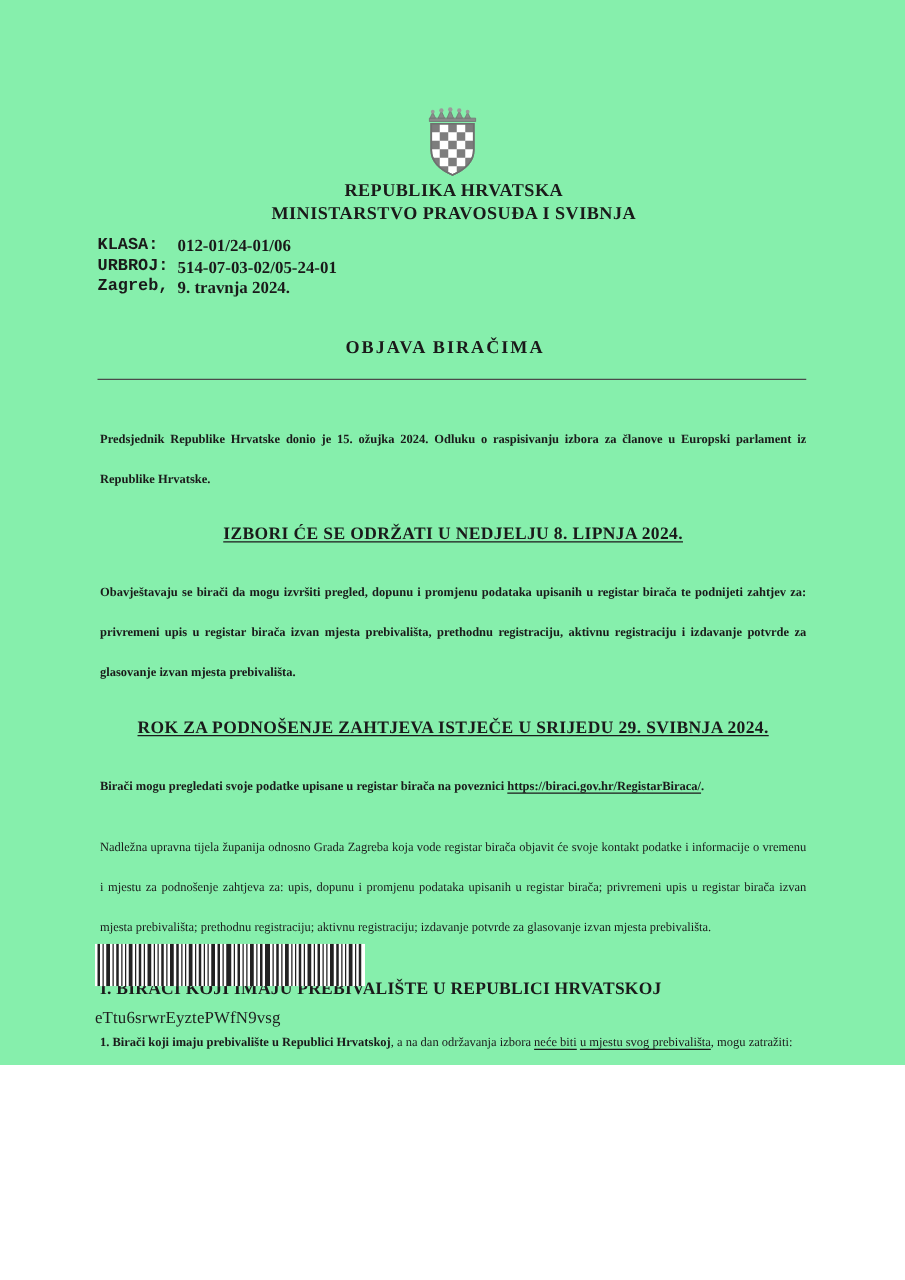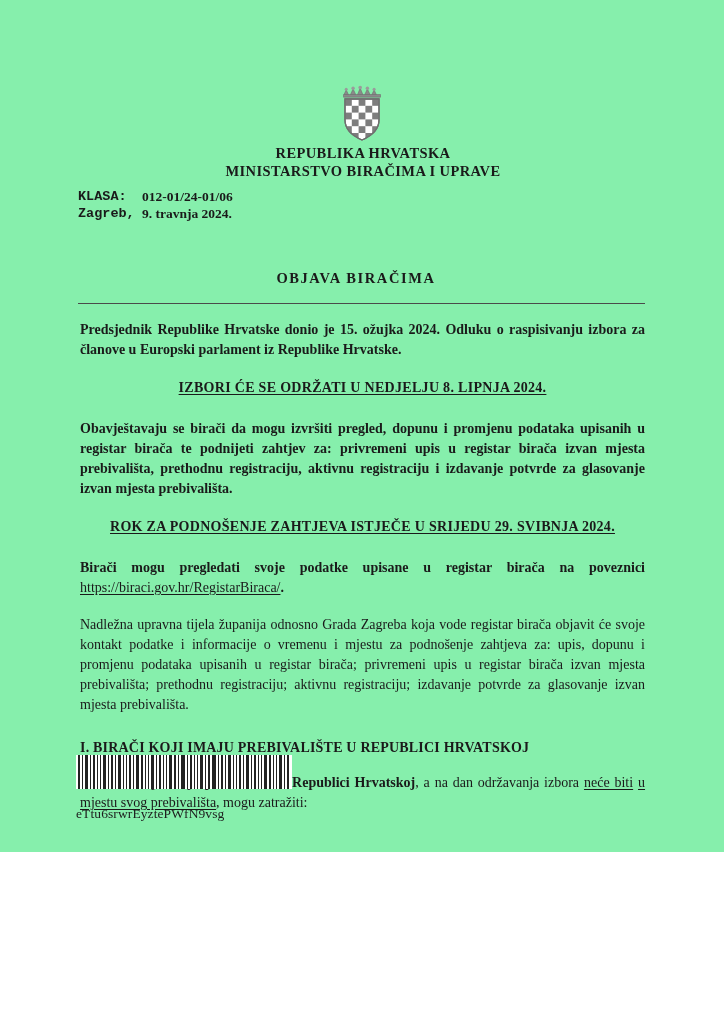--- a/index.html
+++ b/index.html
@@ -92,23 +92,23 @@
   }
 
   
   .body {
     position: absolute;
     left: 80px;
     width: 565px;
     top: 320px;
   }
   p.para {
-    margin: 0 0 17px 0;
-    font-size: 14px;
-    line-height: 20px;
+    margin: 16px 0 17px 0;
+    font-size: 10px;
+    line-height: 32px;
     text-align: justify;
     text-justify: inter-word;
   }
   p.para.bold { font-weight: bold; }
   p.para.last { margin-bottom: 0; }
 
   .center-head {
     margin: 3px 0 20px 0;
     text-align: center;
     font-weight: bold;
@@ -119,21 +119,21 @@
   }
   .center-head span.u {
     text-decoration: underline;
     text-underline-offset: 2px;
   }
 
   .link {
     text-decoration: underline;
     text-underline-offset: 2px;
     color: #1a1a1a;
-    font-weight: normal;
+    font-weight: bold;
   }
   .u-inline {
     text-decoration: underline;
     text-underline-offset: 2px;
   }
 
   .section-head {
     margin: 22px 0 14px 0;
     font-weight: bold;
     font-size: 14px;
@@ -206,26 +206,30 @@
         <rect x="33.2" y="42.2" width="6.8" height="6.8"></rect>
         <rect x="12.8" y="49" width="6.8" height="6.8"></rect>
         <rect x="26.4" y="49" width="6.8" height="6.8"></rect>
       </g>
       <path d="M6 15 L40 15 L40 36 C40 46 31 52.5 23 56 C15 52.5 6 46 6 36 Z" fill="none" stroke="#6f6f6f" stroke-width="1.3"></path>
     </svg>
   </div>
 
   <div class="header">
     <div class="org-line l1">REPUBLIKA HRVATSKA</div>
-    <div class="org-line l2">MINISTARSTVO BIRAČIMA I UPRAVE</div>
+    <div class="org-line l2">MINISTARSTVO PRAVOSUĐA I SVIBNJA</div>
 
     <div class="refblock">
       <div class="refrow">
         <span class="ref-label">KLASA:</span>
         <span class="ref-value">012-01/24-01/06</span>
+      </div>
+      <div class="refrow">
+        <span class="ref-label">URBROJ:</span>
+        <span class="ref-value">514-07-03-02/05-24-01</span>
       </div>
       <div class="refrow">
         <span class="ref-label">Zagreb,</span>
         <span class="ref-value">9. travnja 2024.</span>
       </div>
     </div>
   </div>
 
   <div class="doc-title">OBJAVA BIRAČIMA</div>
   <div class="rule"></div>

